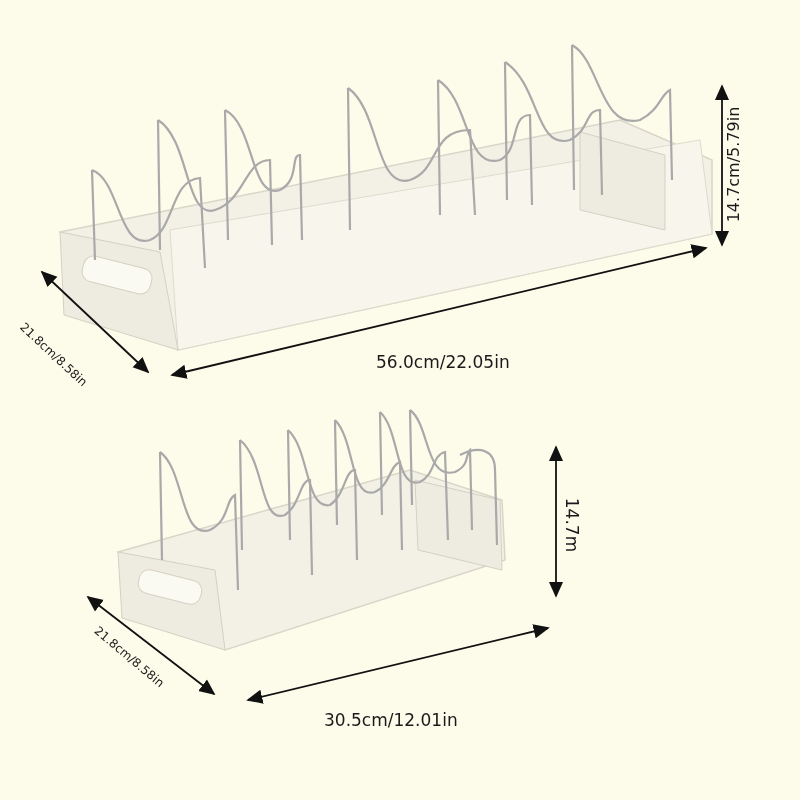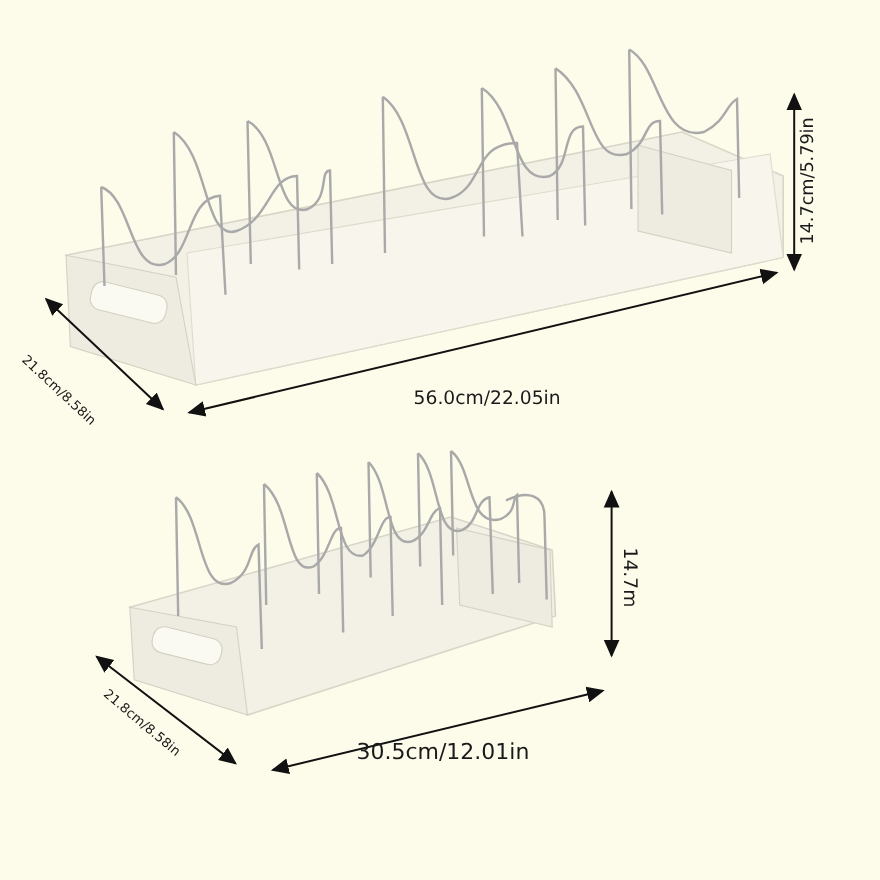--- a/index.html
+++ b/index.html
@@ -58,13 +58,13 @@
   <line x1="88" y1="597" x2="214" y2="694" stroke="#111" stroke-width="1.8" marker-start="url(#ah)" marker-end="url(#ah)"></line>
   <line x1="248" y1="700" x2="548" y2="628" stroke="#111" stroke-width="1.8" marker-start="url(#ah)" marker-end="url(#ah)"></line>
 </svg>
 
 <div class="lbl" style="left:676px; top:155px; font-size:16px; transform:rotate(-90deg); transform-origin:center;">14.7cm/5.79in</div>
 <div class="lbl" style="left:22px; top:318px; font-size:12px; transform:rotate(43deg); transform-origin:left center;">21.8cm/8.58in</div>
 <div class="lbl" style="left:376px; top:314px; font-size:17px;margin-top:38px;">56.0cm/22.05in</div>
 
 <div class="lbl" style="left:545px; top:515px; font-size:17px; transform:rotate(90deg); transform-origin:center;">14.7m</div>
 <div class="lbl" style="left:96px; top:622px; font-size:12px; transform:rotate(40deg); transform-origin:left center;">21.8cm/8.58in</div>
-<div class="lbl" style="left:324px; top:671px; font-size:20px;">30.5cm/12.01in</div>
+<div class="lbl" style="left:324px; top:710px; font-size:17px;">30.5cm/12.01in</div>
 
 </body></html>

